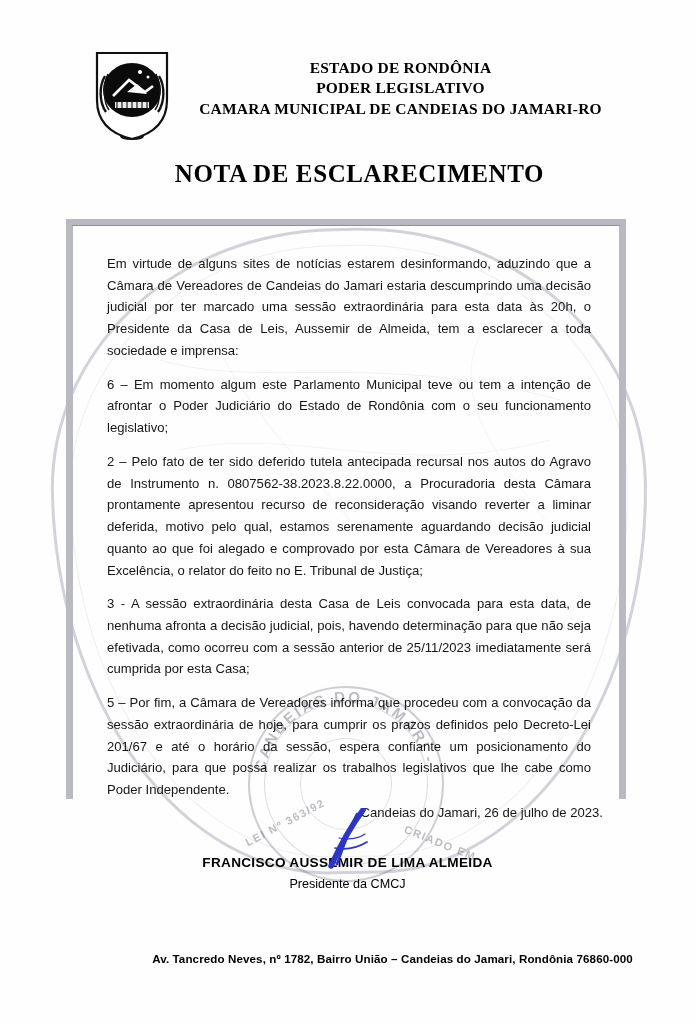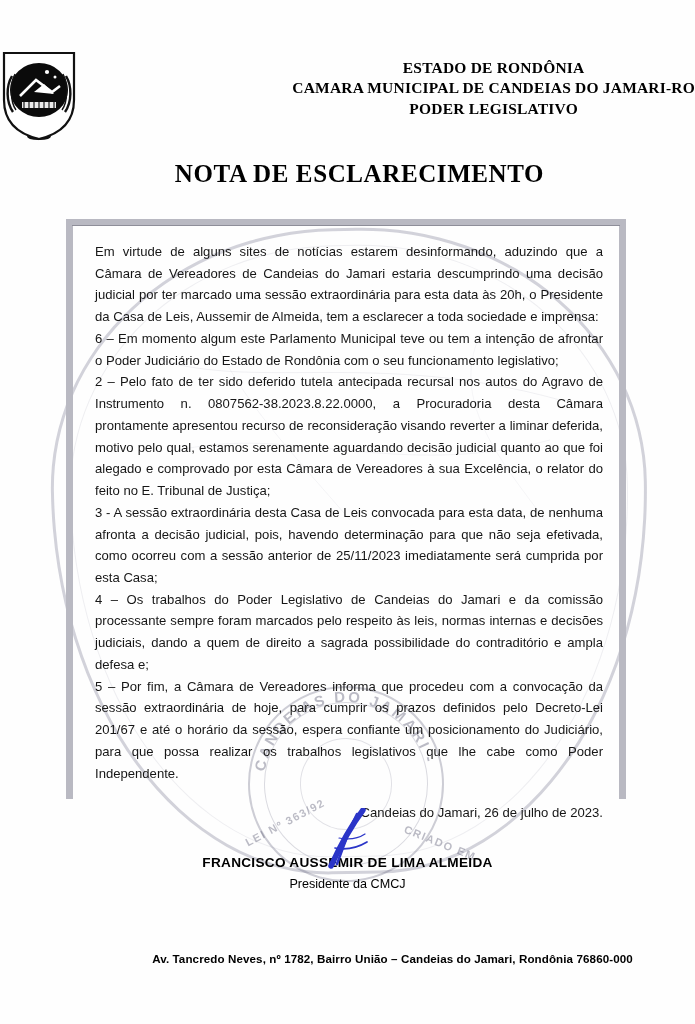--- a/index.html
+++ b/index.html
@@ -90,21 +90,21 @@
   }
 
   
   #header {
     position: absolute;
     left: 0; top: 44px;
     width: 695px;
     z-index: 3;
     display: flex;
     align-items: flex-start;
-    justify-content: space-between;
+    justify-content: center;
   }
   #coat-of-arms {
     width: 78px;
     height: 92px;
     flex: 0 0 auto;
     margin-right: 28px;
     margin-top: 6px;
   }
   #header-titles {
     padding-top: 14px;
@@ -158,21 +158,21 @@
     top: 241px;
     width: 508px;
     z-index: 4;
     font-size: 13.1px;
     line-height: 1.66;
     text-align: justify;
     text-justify: inter-word;
     color: #161616;
   }
   #body-text p {
-    margin: 0;
+    margin: 12px;
   }
 
   
   #closing-place {
     position: absolute;
     top: 757px;
     left: 95px;
     width: 508px;
     text-align: right;
     font-size: 13.1px;
@@ -271,35 +271,34 @@
       <path d="M22,52 h34 v6 h-34 z" fill="#ffffff" opacity="0.92"></path>
       <path d="M24,52 v6 M29,52 v6 M34,52 v6 M39,52 v6 M44,52 v6 M49,52 v6 M54,52 v6" stroke="#0b0b0b" stroke-width="1.1"></path>
       <path d="M34,42 l10,-8 l10,10" fill="#ffffff"></path>
       <circle cx="47" cy="22" r="2.1" fill="#ffffff"></circle>
       <circle cx="55" cy="27" r="1.5" fill="#ffffff"></circle>
       <path d="M20,64 C28,70 50,70 58,64" stroke="#ffffff" stroke-width="1.6" fill="none"></path>
     </svg>
 
     <div id="header-titles">
       <div>ESTADO DE RONDÔNIA</div>
+      <div>PODER LEGISLATIVO</div>
       <div>CAMARA MUNICIPAL DE CANDEIAS DO JAMARI-RO</div>
-      <div>PODER LEGISLATIVO</div>
     </div>
   </div>
 
   <div id="doc-title">NOTA DE ESCLARECIMENTO</div>
 
   <div id="body-frame"></div>
 
   <div id="body-text">
     <p>Em virtude de alguns sites de notícias estarem desinformando, aduzindo que a Câmara de Vereadores de Candeias do Jamari estaria descumprindo uma decisão judicial por ter marcado uma sessão extraordinária para esta data às 20h, o Presidente da Casa de Leis, Aussemir de Almeida, tem a esclarecer a toda sociedade e imprensa:</p>
     <p>6 – Em momento algum este Parlamento Municipal teve ou tem a intenção de afrontar o Poder Judiciário do Estado de Rondônia com o seu funcionamento legislativo;</p>
     <p>2 – Pelo fato de ter sido deferido tutela antecipada recursal nos autos do Agravo de Instrumento n. 0807562-38.2023.8.22.0000, a Procuradoria desta Câmara prontamente apresentou recurso de reconsideração visando reverter a liminar deferida, motivo pelo qual, estamos serenamente aguardando decisão judicial quanto ao que foi alegado e comprovado por esta Câmara de Vereadores à sua Excelência, o relator do feito no E. Tribunal de Justiça;</p>
     <p>3 - A sessão extraordinária desta Casa de Leis convocada para esta data, de nenhuma afronta a decisão judicial, pois, havendo determinação para que não seja efetivada, como ocorreu com a sessão anterior de 25/11/2023 imediatamente será cumprida por esta Casa;</p>
-    <p>4 – Os trabalhos do Poder Legislativo de Candeias do Jamari e da comissão processante sempre foram marcados pelo respeito às leis, normas internas e decisões judiciais, dando a quem de direito a sagrada possibilidade do contraditório e ampla defesa e;</p>
     <p>5 – Por fim, a Câmara de Vereadores informa que procedeu com a convocação da sessão extraordinária de hoje, para cumprir os prazos definidos pelo Decreto-Lei 201/67 e até o horário da sessão, espera confiante um posicionamento do Judiciário, para que possa realizar os trabalhos legislativos que lhe cabe como Poder Independente.</p>
   </div>
 
   <div id="closing-place">Candeias do Jamari, 26 de julho de 2023.</div>
 
   <svg id="ink-signature" viewBox="0 0 90 62">
     <path d="M58,2 C46,18 36,36 26,58" stroke="#2b35c8" stroke-width="5.5" fill="none" stroke-linecap="round"></path>
     <path d="M52,6 C44,22 38,40 32,56" stroke="#2b35c8" stroke-width="2.6" fill="none" stroke-linecap="round"></path>
     <path d="M30,40 C40,42 52,40 62,34" stroke="#2b35c8" stroke-width="1.7" fill="none" stroke-linecap="round"></path>
     <path d="M34,30 C44,32 54,30 60,26" stroke="#2b35c8" stroke-width="1.2" fill="none" stroke-linecap="round"></path>

